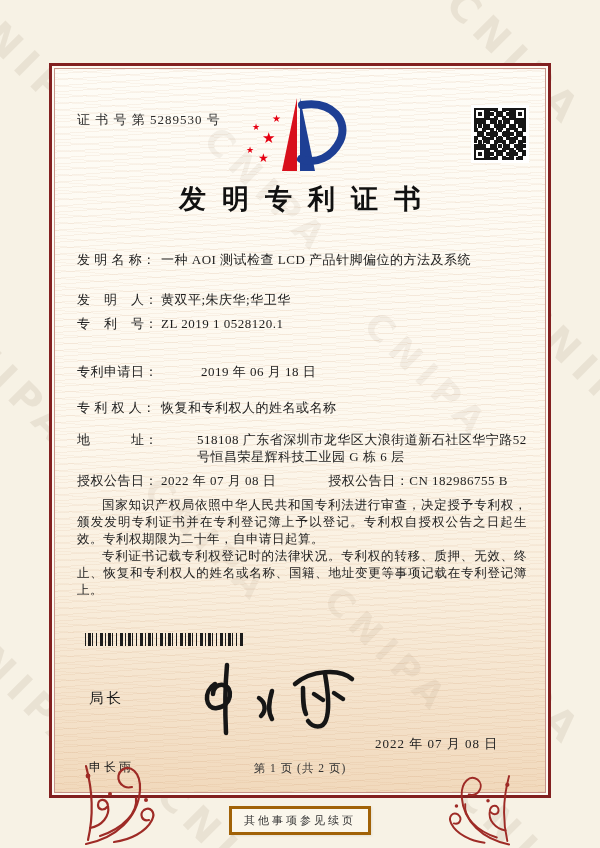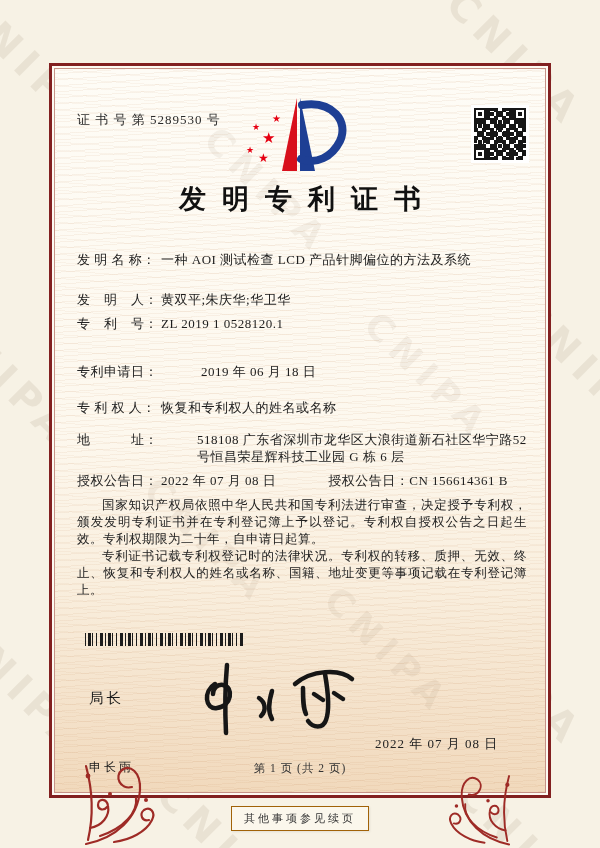--- a/index.html
+++ b/index.html
@@ -73,21 +73,21 @@
   .sig-name{position:absolute;left:34px;top:646px;font-size:12px;letter-spacing:3px;color:#1a1a1a;margin-top:44px;}
   .sig-svg{position:absolute;left:120px;top:588px;}
   .sig-date{position:absolute;left:320px;top:666px;font-size:13px;letter-spacing:1px;color:#222;}
   .page-no{position:absolute;left:0;right:0;top:692px;text-align:center;font-size:11.5px;letter-spacing:1px;color:#333;}
   .corner{position:absolute;z-index:3;pointer-events:none;}
   .corner-left{left:28px;top:652px;}
   .corner-right{right:28px;top:668px;transform:scaleX(-1);}
   .continuation{
     position:absolute;left:50%;transform:translateX(-50%);top:806px;z-index:2;
     font-size:11px;letter-spacing:3px;color:#333;
-    background:#fbf7ec;border:1px solid #a16207;padding:4px 12px;white-space:nowrap;
+    background:#fbf7ec;border:3px solid #a16207;padding:4px 12px;white-space:nowrap;
     box-shadow:1px 1px 2px rgba(0,0,0,0.08);
   }
 </style>
 </head>
 <body>
 
 <span class="wm" style="left:-18px;top:-14px;">CNIPA</span>
 <span class="wm" style="left:470px;top:-20px;">CNIPA</span>
 <span class="wm" style="left:-40px;top:300px;">CNIPA</span>
 <span class="wm" style="left:540px;top:290px;">CNIPA</span>
@@ -161,21 +161,21 @@
         <span class="val" style="max-width:360px;">518108 广东省深圳市龙华区大浪街道新石社区华宁路52号恒昌荣星辉科技工业园 G 栋 6 层</span>
       </div>
 
       <div class="field grant-row" style="top:403px;gap:24px;">
         <span class="grant-pair">
           <span class="lbl">授权公告日：</span>
           <span>2022 年 07 月 08 日</span>
         </span>
         <span class="grant-pair second">
           <span>授权公告日：</span>
-          <span>CN 156614361 B</span>
+          <span>CN 182986755 B</span>
         </span>
       </div>
 
       <div class="paras">
         <p>国家知识产权局依照中华人民共和国专利法进行审查，决定授予专利权，颁发发明专利证书并在专利登记簿上予以登记。专利权自授权公告之日起生效。专利权期限为二十年，自申请日起算。</p>
         <p>专利证书记载专利权登记时的法律状况。专利权的转移、质押、无效、终止、恢复和专利权人的姓名或名称、国籍、地址变更等事项记载在专利登记簿上。</p>
       </div>
 
       <div class="barcode"></div>
 

